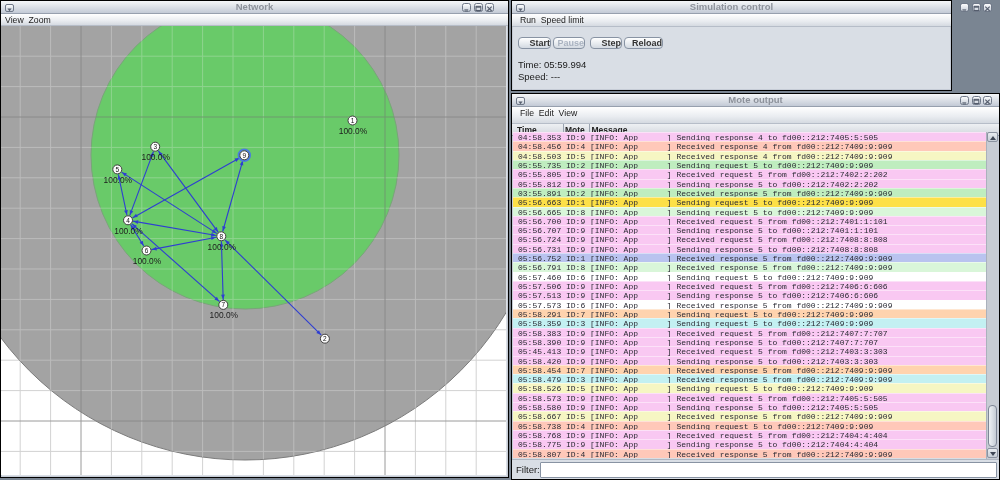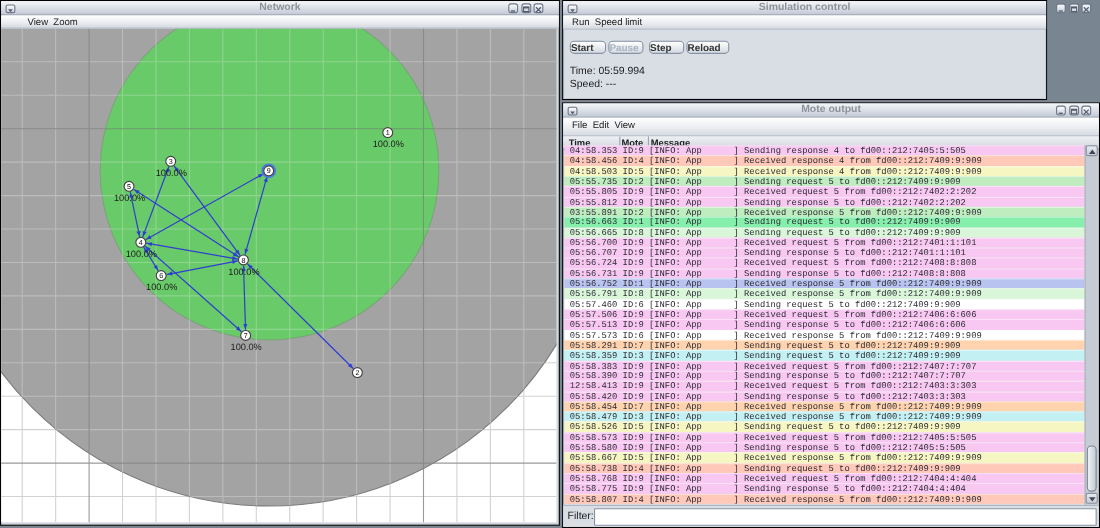--- a/index.html
+++ b/index.html
@@ -3,21 +3,21 @@
 *{margin:0;padding:0;box-sizing:border-box}
 html,body{width:1000px;height:480px;overflow:hidden}
 body{background:#7a8592;font-family:"Liberation Sans",sans-serif;position:relative}
 .win{position:absolute;border:1px solid #000000;background:#d9dee5;box-shadow:inset 0 0 0 1px #c6ccd6}
 .tb{height:13px;background:linear-gradient(#f5f7f9,#dfe3e9 45%,#c3cad6);border-bottom:1px solid #97a0ae;position:relative;text-align:center}
 .tb .title{display:block;font-size:9.5px;font-weight:bold;color:#8d929b;line-height:11.5px}
 .tbtn{position:absolute;top:2px;width:9px;height:9px;border:1px solid #6f7888;border-radius:2.5px;background:linear-gradient(#fbfcfd,#c9d0da)}
 .dn{left:4px;top:2.5px;width:9px;height:8px;border-radius:2px}
 .tbtn svg{display:block;margin:1px auto 0}
 .mb{background:linear-gradient(#ffffff,#e9ecf0 60%,#d5dae1);border-bottom:1px solid #b6bdc8;font-size:8.7px;color:#1a1a1a;position:relative}
-.btn{position:absolute;height:12px;border:1px solid #8893a3;border-radius:4px;background:linear-gradient(#ffffff,#e7ebef 55%,#d3d9e1);font-size:9px;font-weight:bold;color:#333;text-align:left;line-height:11.5px}
+.btn{position:absolute;height:12px;border:1px solid #8893a3;border-radius:4px;background:linear-gradient(#ffffff,#e7ebef 55%,#d3d9e1);font-size:9px;font-weight:bold;color:#333;text-align:right;line-height:11.5px}
 .lr{height:9.314px;line-height:9.5px;font-family:"Liberation Mono",monospace;font-size:8px;white-space:pre;padding-left:5px;color:#2a2a33;border-top:1px solid rgba(255,255,255,0.45);overflow:hidden}
 </style></head><body>
 
 <div class="win" style="left:0;top:0;width:509px;height:478px">
  <div class="tb" style="height:12.5px">
       <span class="title">Network</span>
   <span class="tbtn dn">
         <svg width="7" height="7">
           <polygon points="1.4,2.4 5.6,2.4 3.5,5.2" fill="#555d6d"></polygon>
         </svg>
@@ -32,21 +32,21 @@
           <rect x="1" y="1.3" width="4.8" height="4.2" fill="none" stroke="#555d6d" stroke-width="1"></rect>
           <rect x="1" y="1.3" width="4.8" height="1.4" fill="#555d6d"></rect>
         </svg>
       </span>
   <span class="tbtn" style="left:484px">
         <svg width="7" height="7">
           <path d="M1.3 1.6 L5.7 6 M5.7 1.6 L1.3 6" stroke="#555d6d" stroke-width="1.1" fill="none"></path>
         </svg>
       </span>
  </div>
- <div class="mb" style="height:12.5px;line-height:12.5px;padding-left:24px">View&nbsp;&nbsp;Zoom</div>
+ <div class="mb" style="height:12.5px;line-height:12.5px;padding-left:4px">View&nbsp;&nbsp;Zoom</div>
  <svg width="505" height="449" style="display:block">
 <rect width="505" height="449" fill="#ffffff"></rect>
 <g stroke="#d2d2d2" stroke-width="1">
         <path d="M19.2 0V449M49.6 0V449M110.4 0V449M140.8 0V449M171.2 0V449M201.6 0V449M232.0 0V449M262.4 0V449M292.8 0V449M323.2 0V449M353.6 0V449M414.4 0V449M444.8 0V449M475.2 0V449M0 30.2H505M0 60.6H505M0 121.4H505M0 151.8H505M0 182.2H505M0 212.6H505M0 243.0H505M0 273.4H505M0 303.8H505M0 334.2H505M0 364.6H505M0 425.4H505" fill="none"></path>
       </g>
 <g stroke="#9a9a9a" stroke-width="1">
         <path d="M80.0 0V449M384.0 0V449M0 91.0H505M0 395.0H505" fill="none"></path>
       </g>
 <circle cx="244.0" cy="129.0" r="305.0" fill="#a3a3a3" stroke="#7c7c7c" stroke-width="1"></circle>
 <circle cx="244.0" cy="129.0" r="154.0" fill="#69ca69" stroke="#79a579" stroke-width="1"></circle>
@@ -209,37 +209,37 @@
    <span style="position:absolute;left:76.5px;top:0;width:1px;height:11px;background:#9aa3b0"></span>
  </div>
  <div style="position:absolute;left:1px;top:38px;right:13px;bottom:20px;overflow:hidden">
 <div class="lr" style="background:#f9c8f2">04:58.353 ID:9 [INFO: App      ] Sending response 4 to fd00::212:7405:5:505</div>
 <div class="lr" style="background:#ffc8b9">04:58.456 ID:4 [INFO: App      ] Received response 4 from fd00::212:7409:9:909</div>
 <div class="lr" style="background:#f6f6c3">04:58.503 ID:5 [INFO: App      ] Received response 4 from fd00::212:7409:9:909</div>
 <div class="lr" style="background:#bfedbf">05:55.735 ID:2 [INFO: App      ] Sending request 5 to fd00::212:7409:9:909</div>
 <div class="lr" style="background:#f9c8f2">05:55.805 ID:9 [INFO: App      ] Received request 5 from fd00::212:7402:2:202</div>
 <div class="lr" style="background:#f9c8f2">05:55.812 ID:9 [INFO: App      ] Sending response 5 to fd00::212:7402:2:202</div>
 <div class="lr" style="background:#bfedbf">03:55.891 ID:2 [INFO: App      ] Received response 5 from fd00::212:7409:9:909</div>
-<div class="lr" style="background:#86efac">05:56.663 ID:1 [INFO: App      ] Sending request 5 to fd00::212:7409:9:909</div>
+<div class="lr" style="background:#fde047">05:56.663 ID:1 [INFO: App      ] Sending request 5 to fd00::212:7409:9:909</div>
 <div class="lr" style="background:#d9f6d9">05:56.665 ID:8 [INFO: App      ] Sending request 5 to fd00::212:7409:9:909</div>
 <div class="lr" style="background:#f9c8f2">05:56.700 ID:9 [INFO: App      ] Received request 5 from fd00::212:7401:1:101</div>
 <div class="lr" style="background:#f9c8f2">05:56.707 ID:9 [INFO: App      ] Sending response 5 to fd00::212:7401:1:101</div>
 <div class="lr" style="background:#f9c8f2">05:56.724 ID:9 [INFO: App      ] Received request 5 from fd00::212:7408:8:808</div>
 <div class="lr" style="background:#f9c8f2">05:56.731 ID:9 [INFO: App      ] Sending response 5 to fd00::212:7408:8:808</div>
 <div class="lr" style="background:#b9c3ef">05:56.752 ID:1 [INFO: App      ] Received response 5 from fd00::212:7409:9:909</div>
 <div class="lr" style="background:#d9f6d9">05:56.791 ID:8 [INFO: App      ] Received response 5 from fd00::212:7409:9:909</div>
 <div class="lr" style="background:#ffffff">05:57.460 ID:6 [INFO: App      ] Sending request 5 to fd00::212:7409:9:909</div>
 <div class="lr" style="background:#f9c8f2">05:57.506 ID:9 [INFO: App      ] Received request 5 from fd00::212:7406:6:606</div>
 <div class="lr" style="background:#f9c8f2">05:57.513 ID:9 [INFO: App      ] Sending response 5 to fd00::212:7406:6:606</div>
 <div class="lr" style="background:#ffffff">05:57.573 ID:6 [INFO: App      ] Received response 5 from fd00::212:7409:9:909</div>
 <div class="lr" style="background:#ffd3ae">05:58.291 ID:7 [INFO: App      ] Sending request 5 to fd00::212:7409:9:909</div>
 <div class="lr" style="background:#c3f0f2">05:58.359 ID:3 [INFO: App      ] Sending request 5 to fd00::212:7409:9:909</div>
 <div class="lr" style="background:#f9c8f2">05:58.383 ID:9 [INFO: App      ] Received request 5 from fd00::212:7407:7:707</div>
 <div class="lr" style="background:#f9c8f2">05:58.390 ID:9 [INFO: App      ] Sending response 5 to fd00::212:7407:7:707</div>
-<div class="lr" style="background:#f9c8f2">12:58.413 ID:9 [INFO: App      ] Received request 5 from fd00::212:7403:3:303</div>
+<div class="lr" style="background:#f9c8f2">05:45.413 ID:9 [INFO: App      ] Received request 5 from fd00::212:7403:3:303</div>
 <div class="lr" style="background:#f9c8f2">05:58.420 ID:9 [INFO: App      ] Sending response 5 to fd00::212:7403:3:303</div>
 <div class="lr" style="background:#ffd3ae">05:58.454 ID:7 [INFO: App      ] Received response 5 from fd00::212:7409:9:909</div>
 <div class="lr" style="background:#c3f0f2">05:58.479 ID:3 [INFO: App      ] Received response 5 from fd00::212:7409:9:909</div>
 <div class="lr" style="background:#f6f6c3">05:58.526 ID:5 [INFO: App      ] Sending request 5 to fd00::212:7409:9:909</div>
 <div class="lr" style="background:#f9c8f2">05:58.573 ID:9 [INFO: App      ] Received request 5 from fd00::212:7405:5:505</div>
 <div class="lr" style="background:#f9c8f2">05:58.580 ID:9 [INFO: App      ] Sending response 5 to fd00::212:7405:5:505</div>
 <div class="lr" style="background:#f6f6c3">05:58.667 ID:5 [INFO: App      ] Received response 5 from fd00::212:7409:9:909</div>
 <div class="lr" style="background:#ffc8b9">05:58.738 ID:4 [INFO: App      ] Sending request 5 to fd00::212:7409:9:909</div>
 <div class="lr" style="background:#f9c8f2">05:58.768 ID:9 [INFO: App      ] Received request 5 from fd00::212:7404:4:404</div>
 <div class="lr" style="background:#f9c8f2">05:58.775 ID:9 [INFO: App      ] Sending response 5 to fd00::212:7404:4:404</div>

